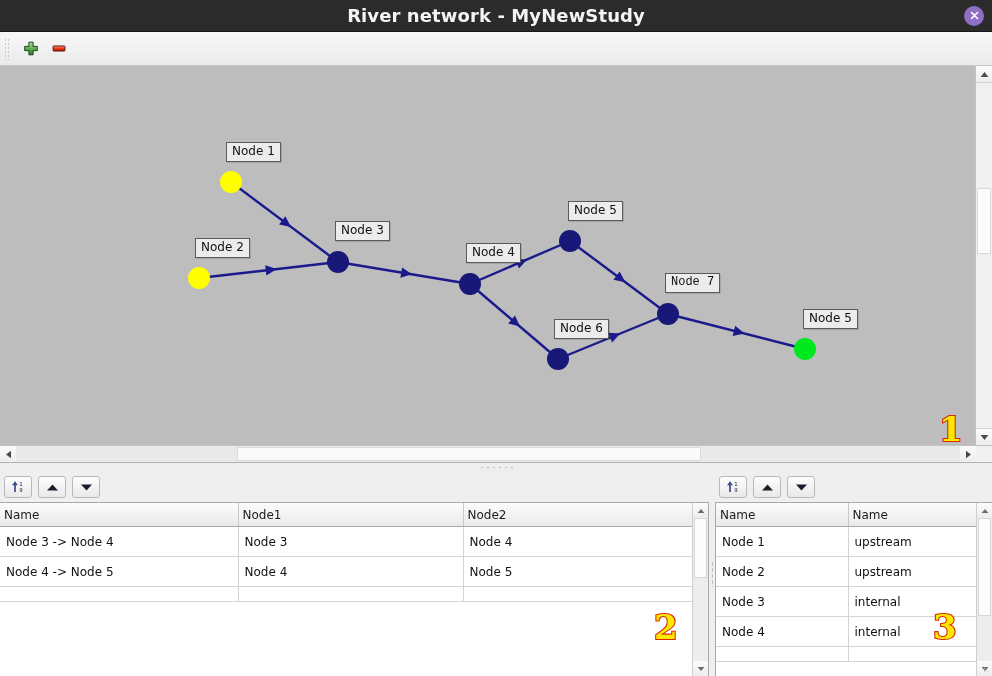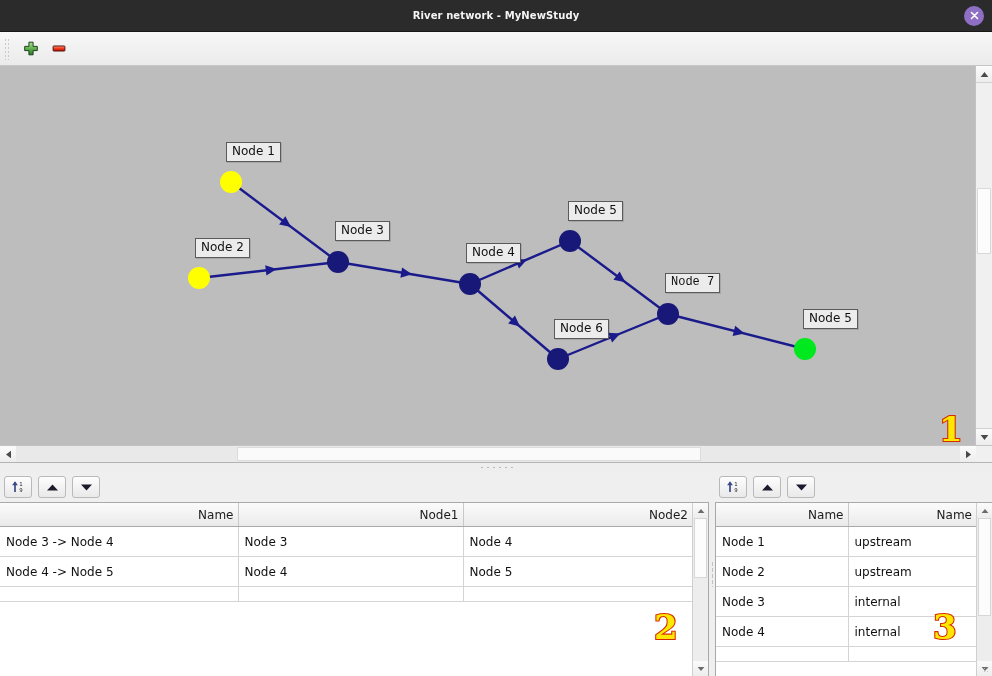--- a/index.html
+++ b/index.html
@@ -28,21 +28,21 @@
     background: #2b2b2b;
     color: #f2f2f2;
     display: flex;
     align-items: center;
     justify-content: center;
     position: relative;
     flex: 0 0 auto;
     border-bottom: 1px solid #171717;
   }
   .titlebar-text {
-    font-size: 10px;
+    font-size: 18px;
     font-weight: bold;
     letter-spacing: 0.1px;
     color: #f4f4f4;
   }
   .close-btn {
     position: absolute;
     right: 8px; top: 50%;
     transform: translateY(-50%);
     width: 20px; height: 20px;
     border-radius: 50%;
@@ -250,21 +250,21 @@
     table-layout: fixed;
     font-size: 12px;
   }
   table.grid th {
     height: 23px;
     background: linear-gradient(#fbfbfb,#eaeaea);
     border-right: 1px solid #c8c8c8;
     border-bottom: 1px solid #a9a9a9;
     font-weight: normal;
     color: #1b1b1b;
-    text-align: right;
+    text-align: left;
     padding: 0 4px;
     white-space: nowrap;
     overflow: hidden;
   }
   table.grid th:last-child { border-right: none; }
   table.grid td {
     height: 29px;
     border-right: 1px solid #d4d4d4;
     border-bottom: 1px solid #d4d4d4;
     padding: 0 6px;

